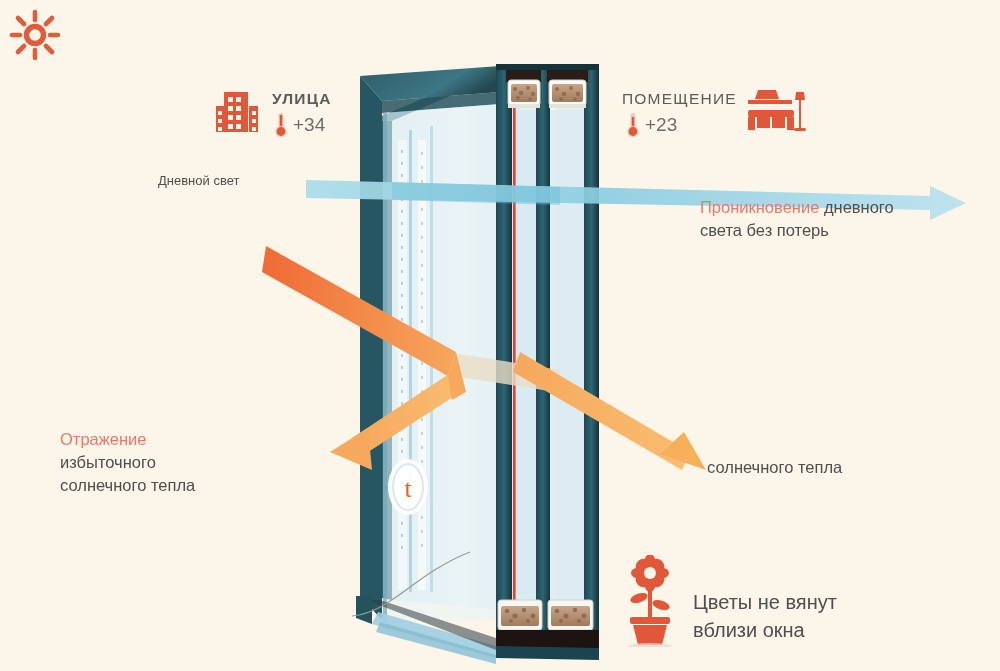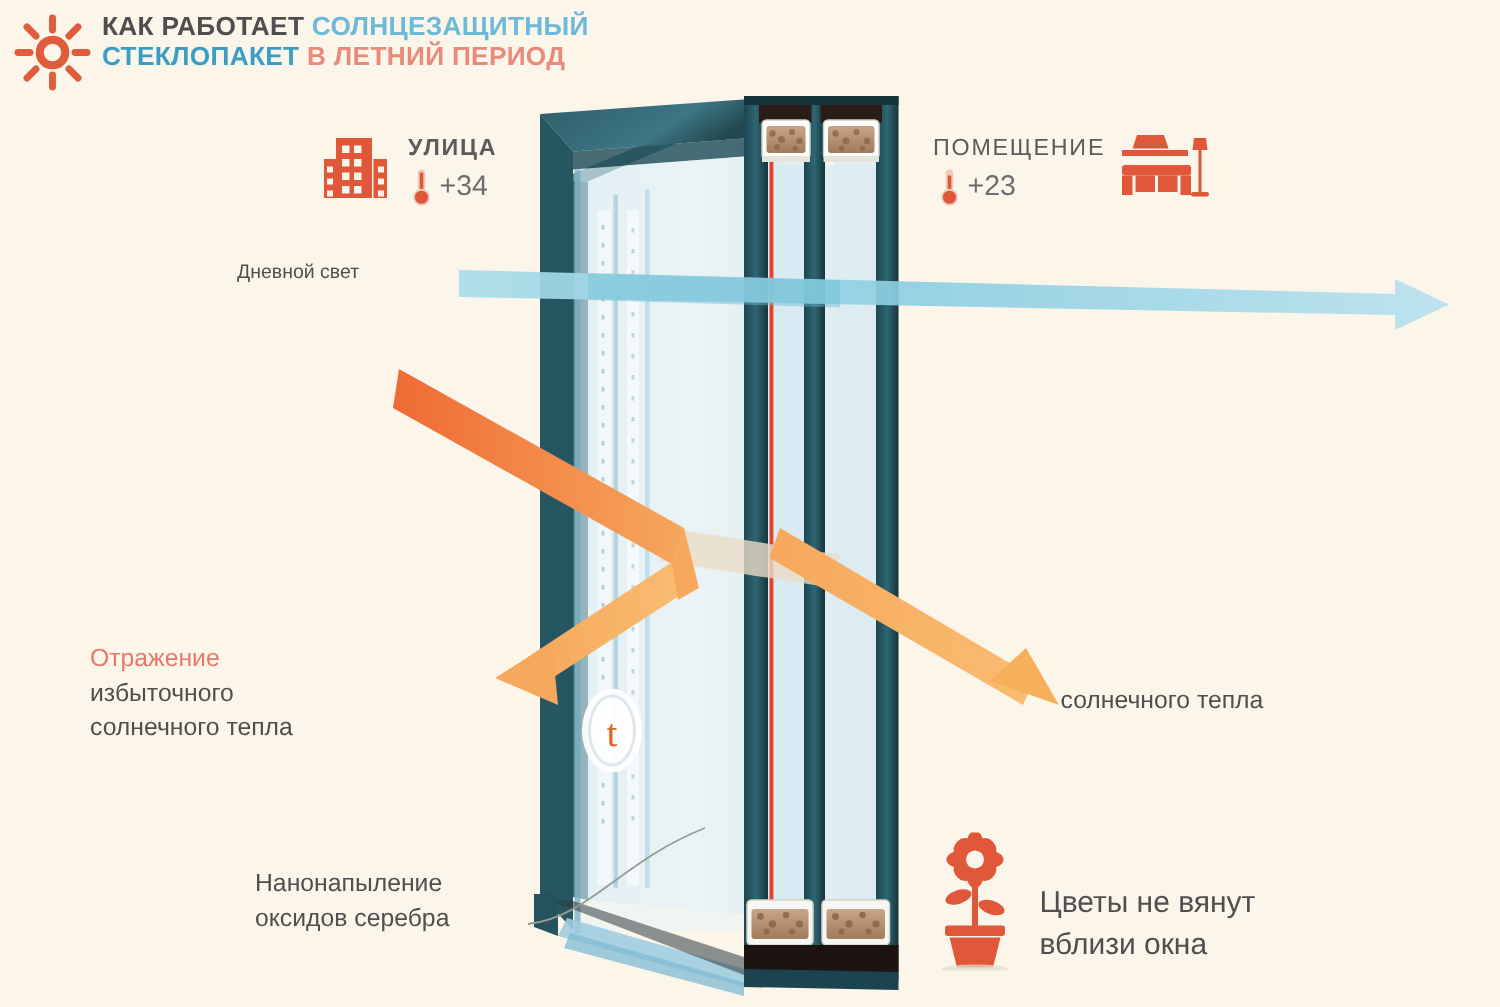--- a/index.html
+++ b/index.html
@@ -376,28 +376,20 @@
         <line x1="4" y1="27" x2="12" y2="27"></line>
         <line x1="42" y1="27" x2="50" y2="27"></line>
         <line x1="10" y1="10" x2="16" y2="16"></line>
         <line x1="38" y1="38" x2="44" y2="44"></line>
         <line x1="44" y1="10" x2="38" y2="16"></line>
         <line x1="16" y1="38" x2="10" y2="44"></line>
       </g>
       <circle cx="27" cy="27" r="8.5" fill="none" stroke="#e05c3c" stroke-width="5.4"></circle>
     </svg>
 
-    <div id="title-block">
-      <div class="title-line">
-        <span class="t-dark">КАК РАБОТАЕТ </span><span class="t-blue">СОЛНЦЕЗАЩИТНЫЙ</span>
-      </div>
-      <div class="title-line">
-        <span class="t-blue2">СТЕКЛОПАКЕТ </span><span class="t-red">В ЛЕТНИЙ ПЕРИОД</span>
-      </div>
-    </div>
   </div>
 
   <svg class="icon-wrap" style="left:216px; top:88px;" width="46" height="48" viewBox="0 0 46 48">
     <rect x="8" y="4" width="24" height="40" fill="#e0573a"></rect>
     <rect x="0" y="18" width="9" height="26" fill="#e0573a"></rect>
     <rect x="33" y="18" width="9" height="26" fill="#e0573a"></rect>
     <g fill="#fbf5ea">
       <rect x="12" y="9" width="5" height="5"></rect>
         <rect x="20" y="9" width="5" height="5"></rect>
       <rect x="12" y="18" width="5" height="5"></rect>
@@ -448,36 +440,36 @@
     <rect x="26" y="29" width="13" height="11" fill="#e0573a"></rect>
   </svg>
   <svg class="icon-wrap" style="left:792px; top:90px;" width="16" height="44" viewBox="0 0 16 44">
     <polygon points="4,2 12,2 13,10 3,10" fill="#e0573a"></polygon>
     <rect x="7" y="10" width="2" height="28" fill="#e0573a"></rect>
     <rect x="2" y="38" width="12" height="3" rx="1.5" fill="#e0573a"></rect>
   </svg>
 
   <div id="daylight-label">Дневной свет</div>
 
+  <div class="anno" id="penetration-label">
+    <span class="hl">Проникновение</span><span> дневного</span><br>
+    <span>света без потерь</span>
+  </div>
 
   <div class="anno right-align" id="reflect-label">
     <span class="hl">Отражение</span><br>
     <span>избыточного</span><br>
     <span>солнечного тепла</span>
   </div>
 
   <div class="anno" id="partial-label">
     <br>
     <span>солнечного тепла</span>
   </div>
 
-  <div id="nano-label">
-    <span>Нанонапыление</span><br>
-    <span>оксидов серебра</span>
-  </div>
 
   <svg class="icon-wrap" style="left:622px; top:555px;" width="56" height="92" viewBox="0 0 56 92">
     <g fill="#e0573a">
       <ellipse cx="28" cy="7" rx="5.5" ry="8"></ellipse>
       <ellipse cx="28" cy="29" rx="5.5" ry="8"></ellipse>
       <ellipse cx="17" cy="18" rx="8" ry="5.5"></ellipse>
       <ellipse cx="39" cy="18" rx="8" ry="5.5"></ellipse>
       <ellipse cx="20" cy="10" rx="7" ry="5.5" transform="rotate(-45 20 10)"></ellipse>
       <ellipse cx="36" cy="10" rx="7" ry="5.5" transform="rotate(45 36 10)"></ellipse>
       <ellipse cx="20" cy="26" rx="7" ry="5.5" transform="rotate(45 20 26)"></ellipse>

